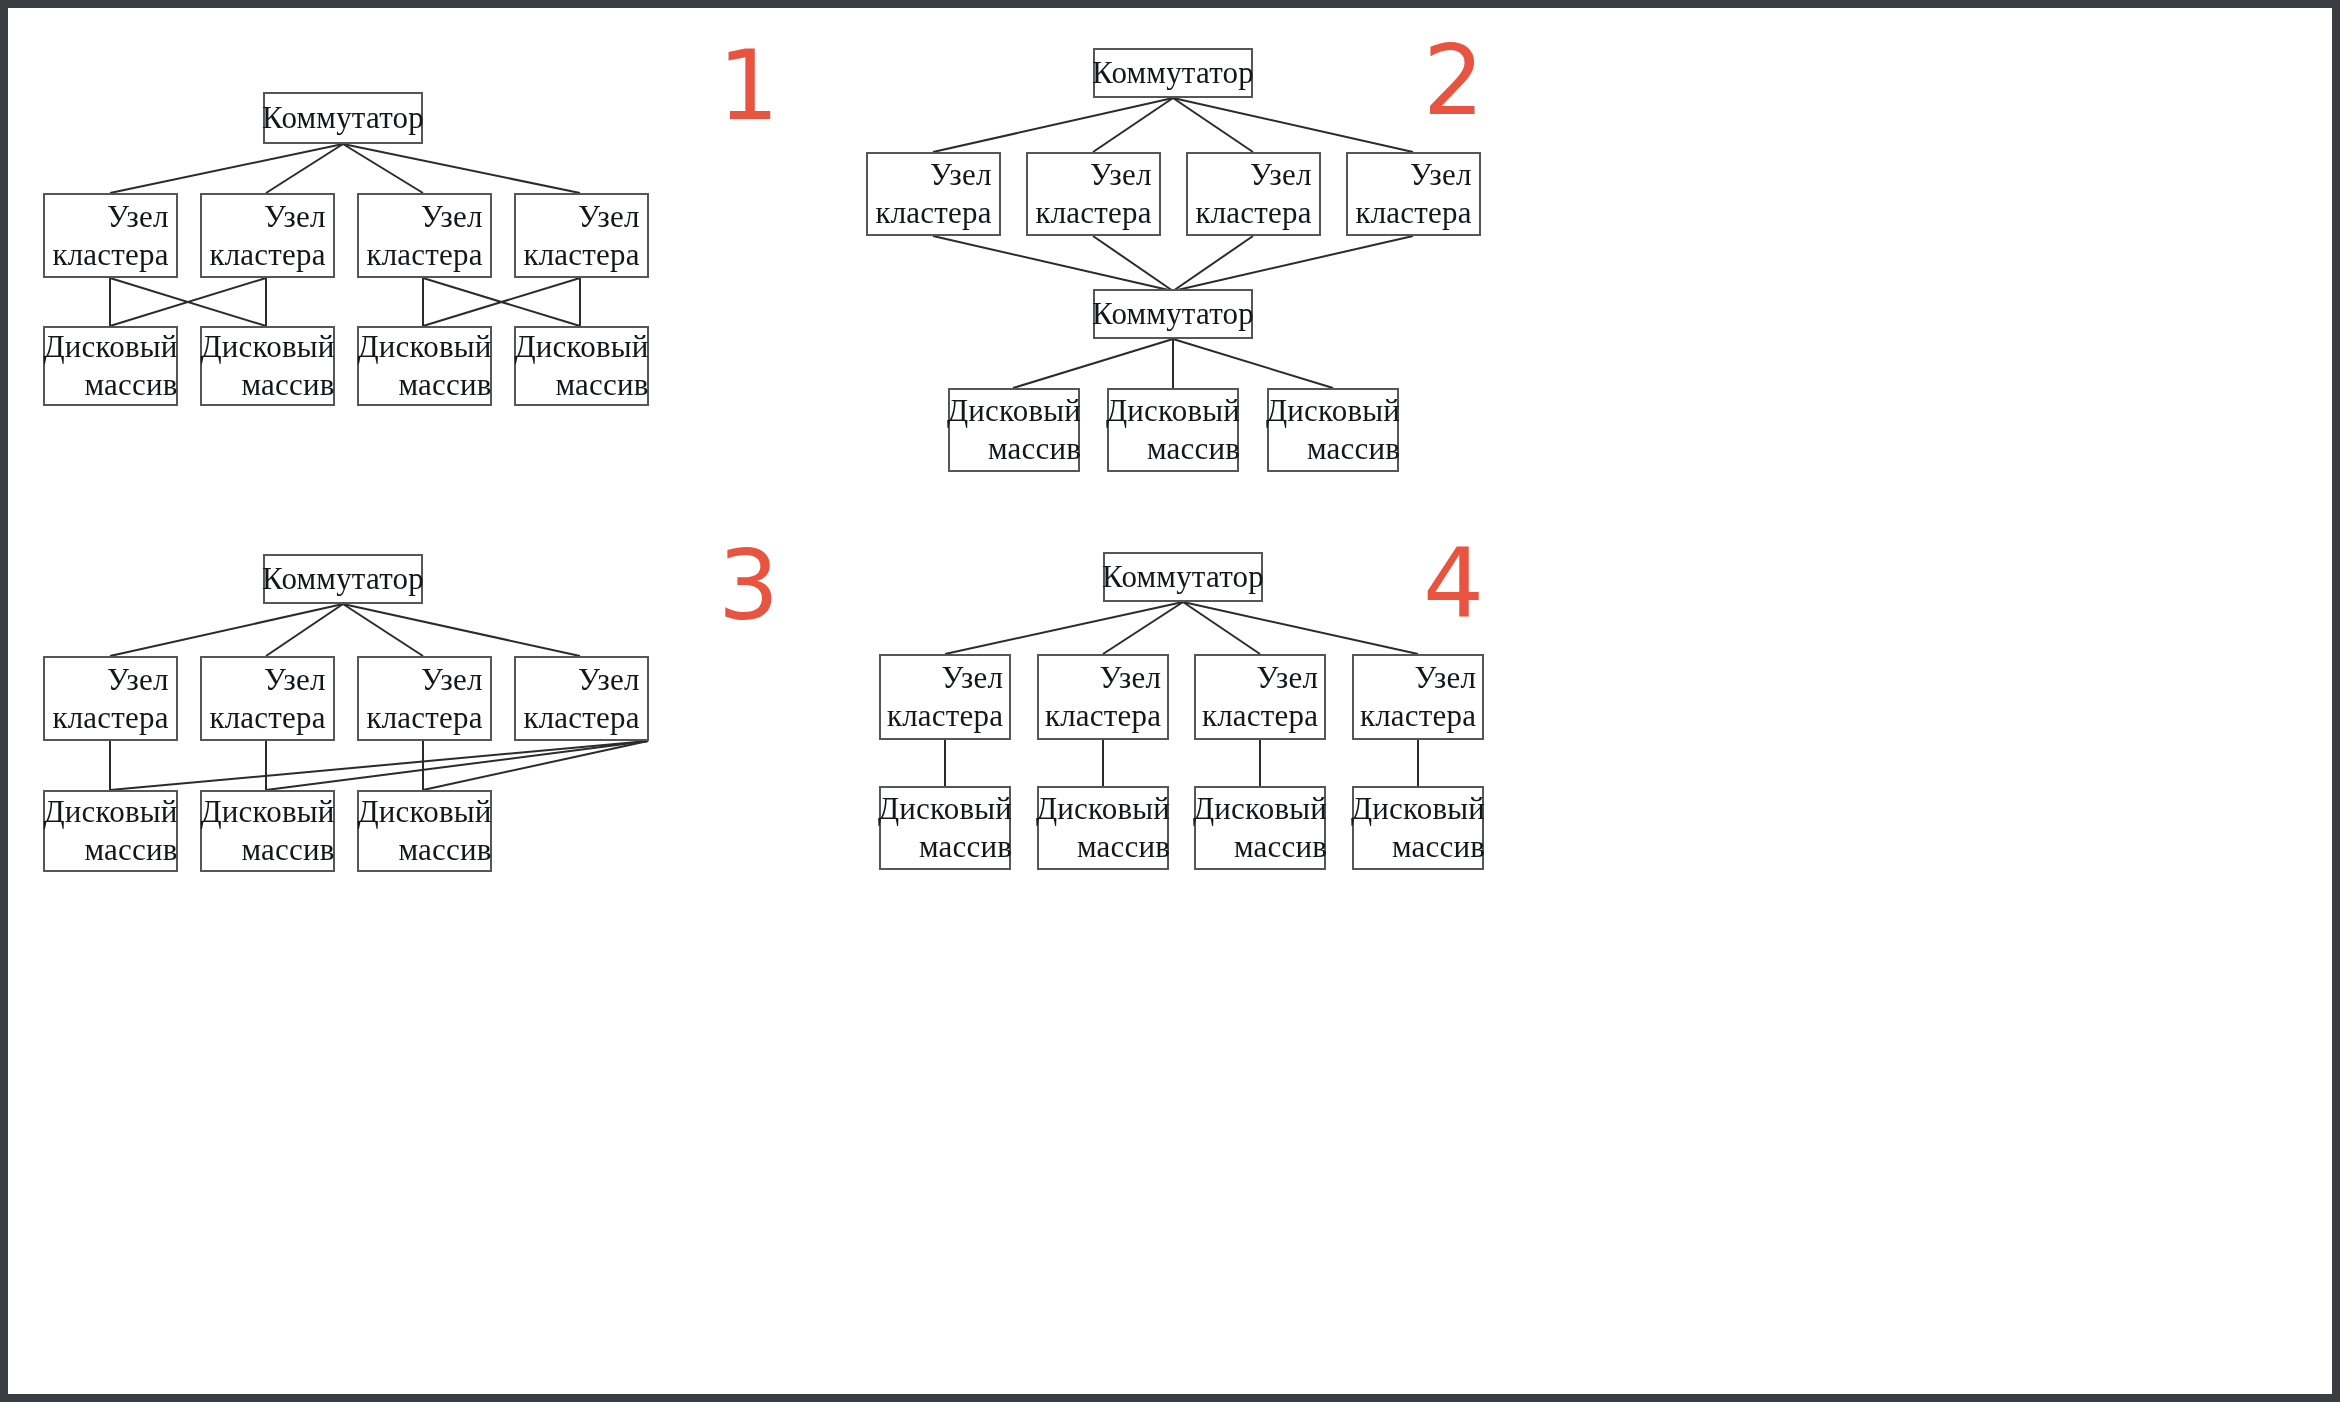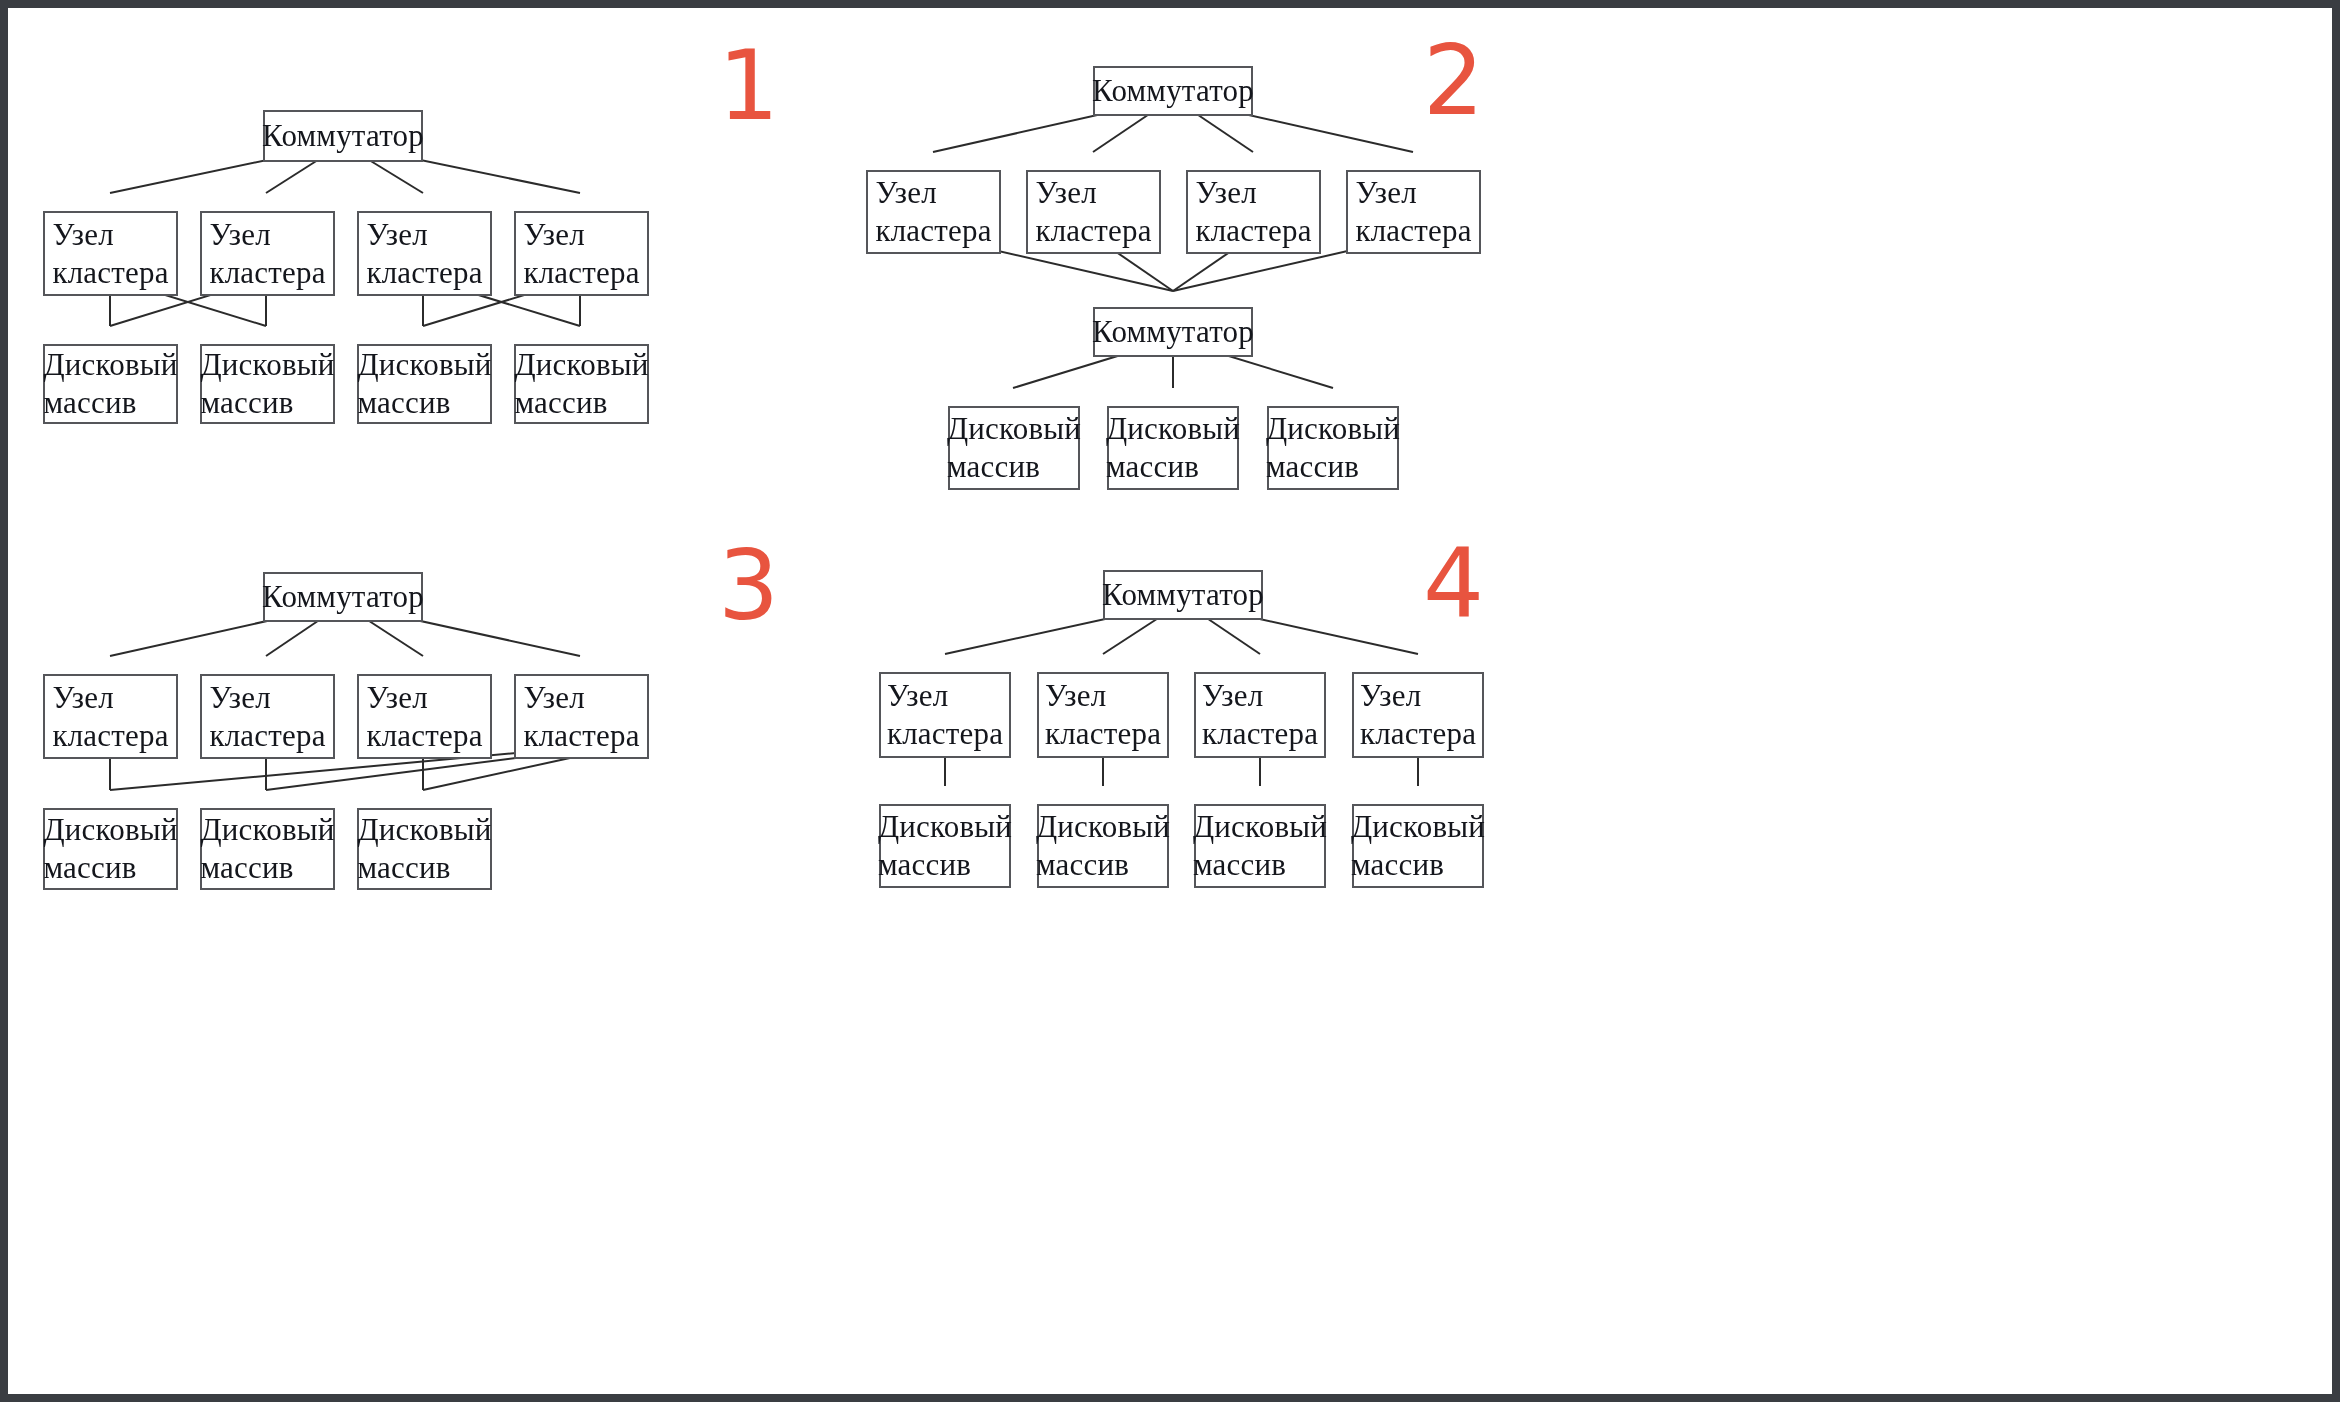--- a/index.html
+++ b/index.html
@@ -31,27 +31,26 @@
     overflow: visible;
   }
   .node-box {
     position: absolute;
     box-sizing: border-box;
     border: 2px solid #55565a;
     background: #ffffff;
     display: flex;
     align-items: center;
     justify-content: center;
-    text-align: left;
+    text-align: right;
     line-height: 1.22;
     color: #14161c;
     font-size: 31px;
     letter-spacing: 0.2px;
     z-index: 2;
-    margin-top: 18px;
   }
   .node-box.two-line {
     white-space: pre-line;
   }
   .num-label {
     position: absolute;
     color: #e8543f;
     font-family: "DejaVu Sans", "Liberation Sans", sans-serif;
     font-size: 96px;
     font-weight: 400;

